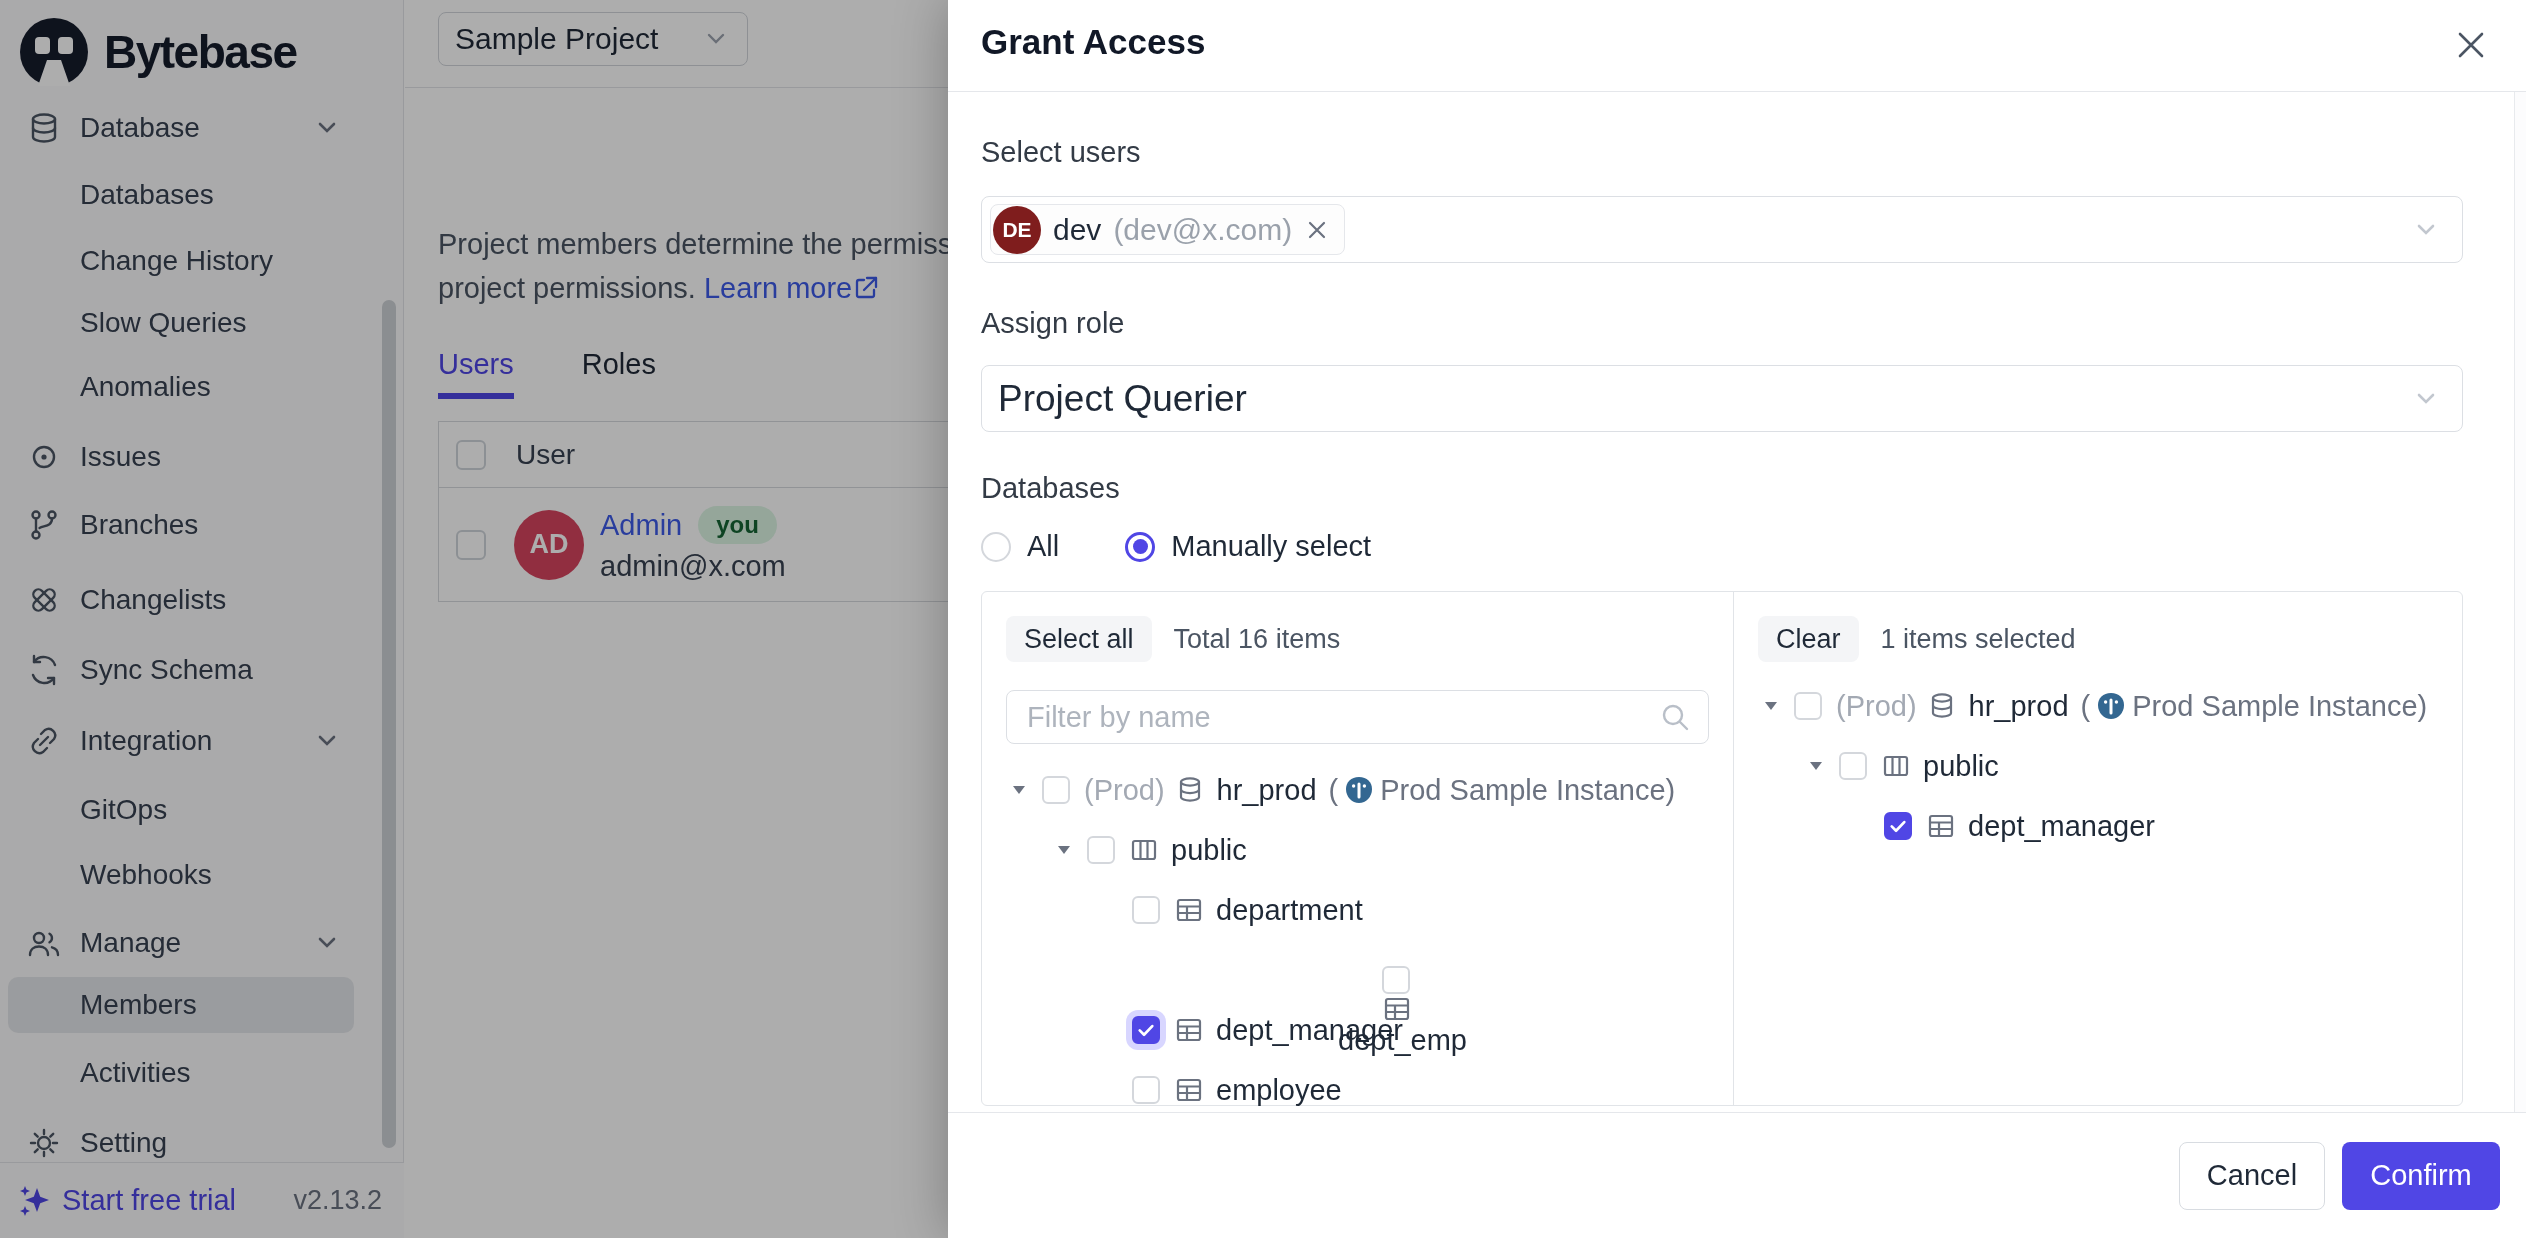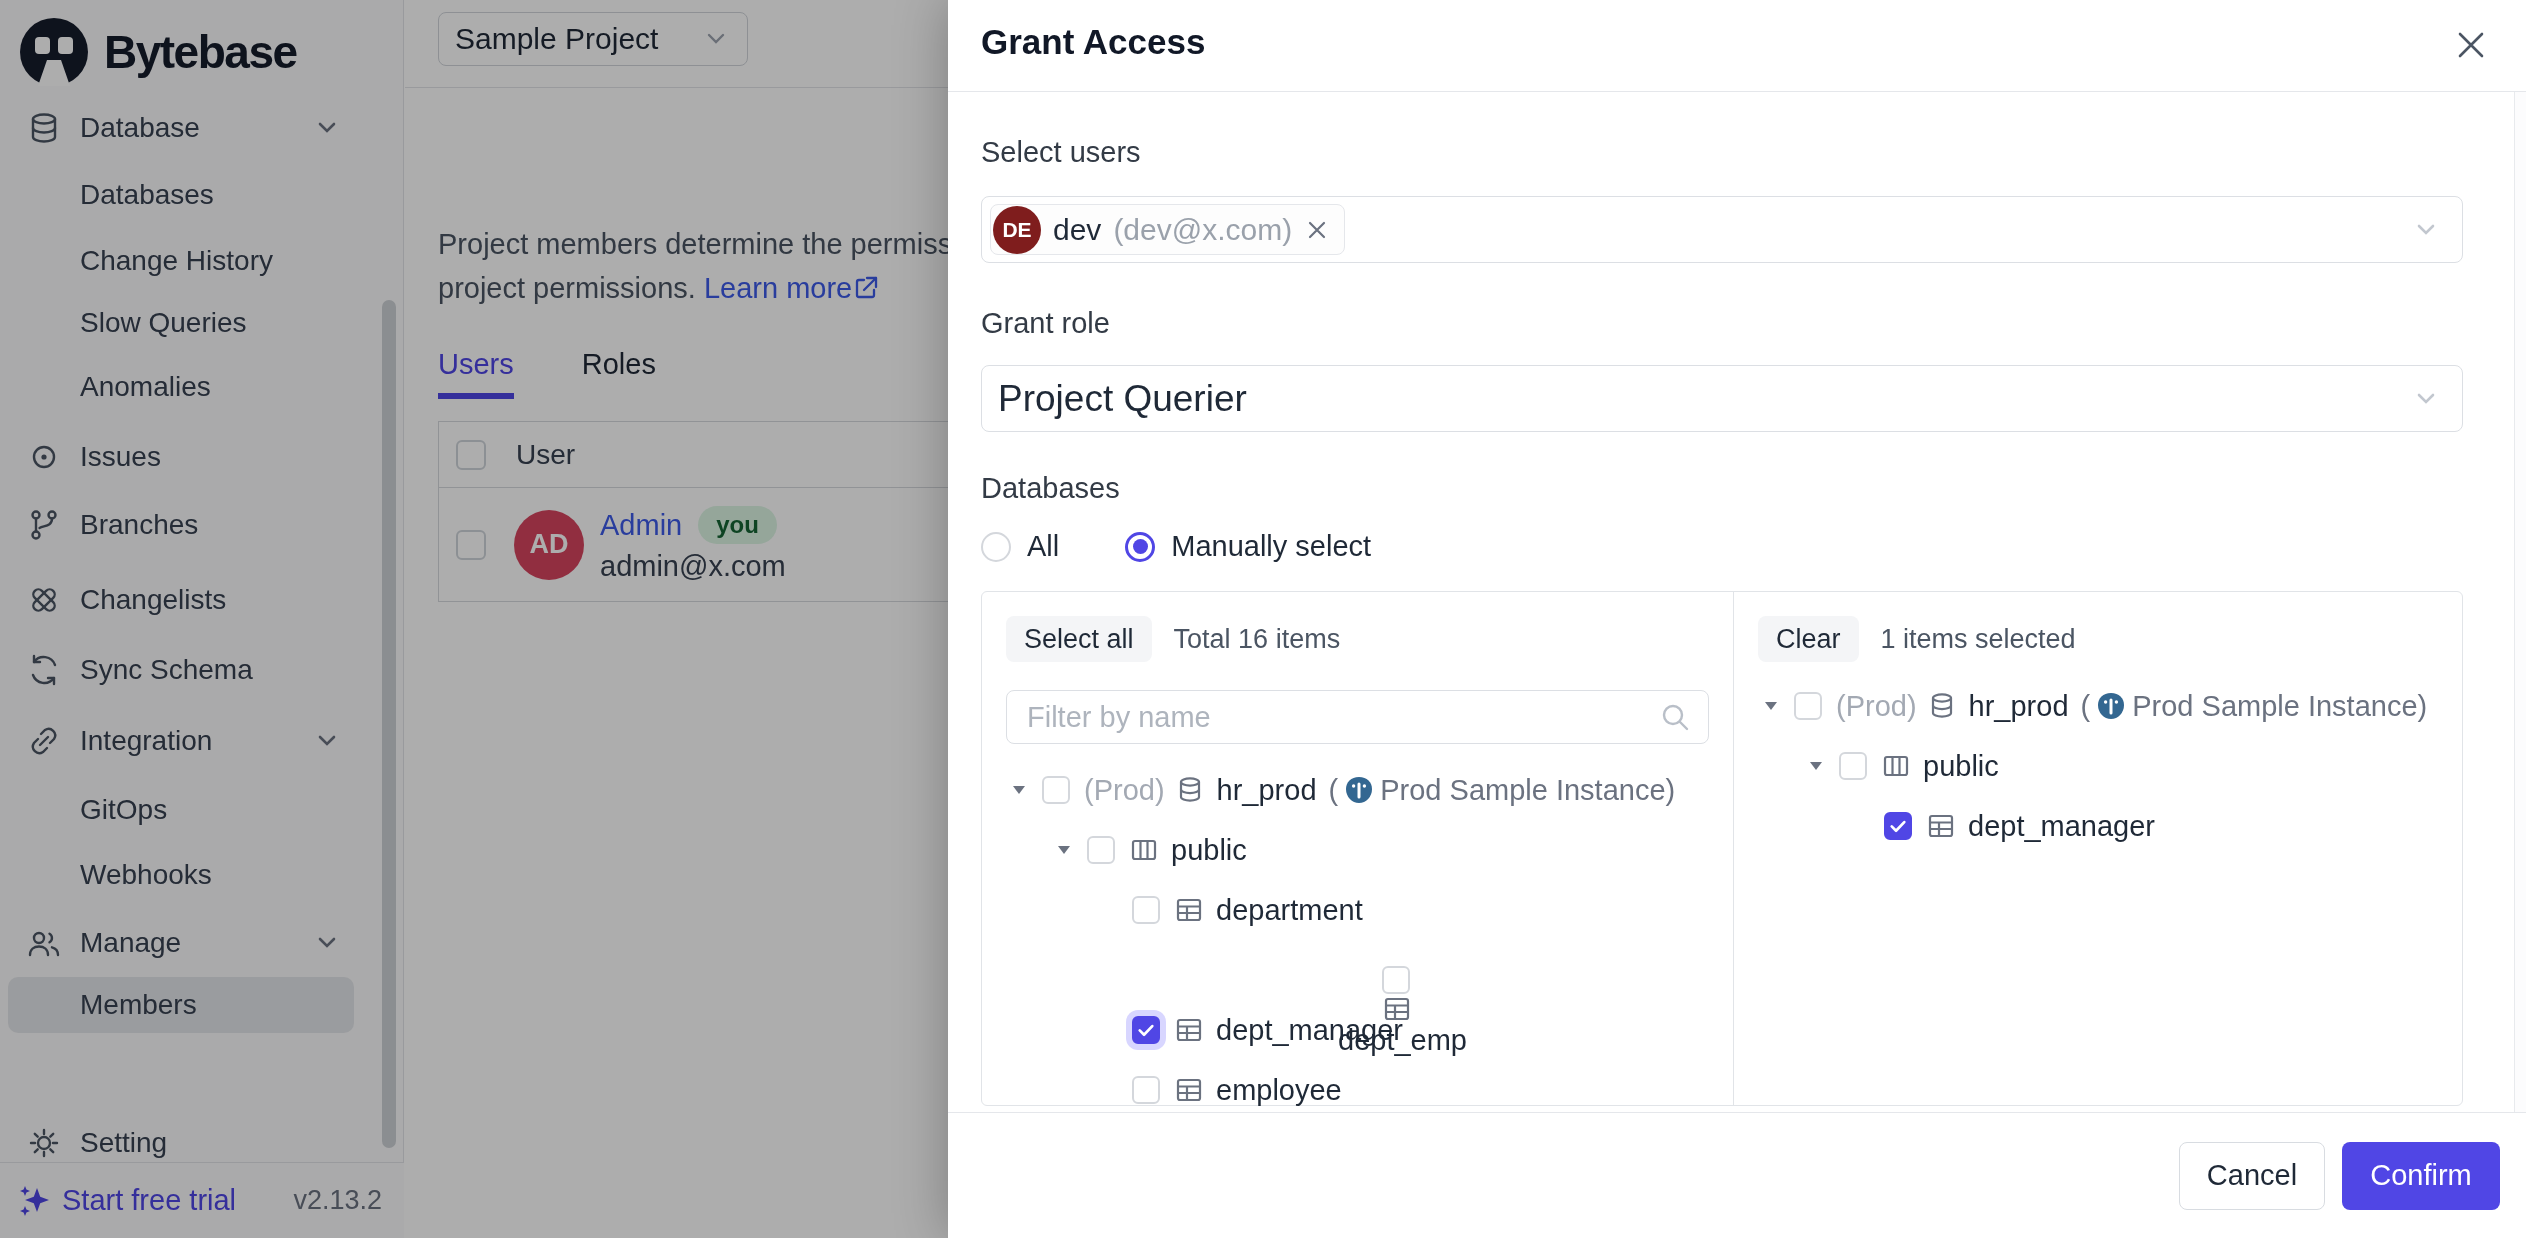--- a/index.html
+++ b/index.html
@@ -220,20 +220,23 @@
       <span>Manage</span>
       <span class="s-chev">
         <svg viewBox="0 0 30 30" fill="none" stroke="#6b7280" stroke-width="2.6" stroke-linecap="round">
             <path d="M8 11l7 7 7-7"></path>
           </svg>
       </span>
     </div>
     <div class="side-item active" style="top:977px">
         <span>Members</span>
       </div>
+    <div class="side-item" style="top:1045px">
+        <span>Activities</span>
+      </div>
     <div class="side-item top" style="top:1115px">
       <span class="s-icon">
         <svg viewBox="0 0 36 36" fill="none" stroke="#4b5563" stroke-width="2.4" stroke-linecap="round">
             <circle cx="18" cy="18" r="6"></circle>
             <path d="M18 5v4M18 27v4M5 18h4M27 18h4M8.8 8.8l2.9 2.9M24.3 24.3l2.9 2.9M27.2 8.8l-2.9 2.9M11.7 24.3l-2.9 2.9"></path>
           </svg>
       </span>
       <span>Setting</span>
     </div>
 
@@ -328,21 +331,21 @@
               </svg>
           </span>
         </div>
         <span class="chev">
           <svg viewBox="0 0 32 32" fill="none" stroke="#c2c7cf" stroke-width="2.6" stroke-linecap="round">
               <path d="M9 12l7 7 7-7"></path>
             </svg>
         </span>
       </div>
 
-      <div class="m-label">Grant role</div>
+      <div class="m-label">Assign role</div>
 
       <div class="role-box">
         <span>Project Querier</span>
         <span class="chev">
           <svg viewBox="0 0 32 32" fill="none" stroke="#c2c7cf" stroke-width="2.6" stroke-linecap="round">
               <path d="M9 12l7 7 7-7"></path>
             </svg>
         </span>
       </div>
 

